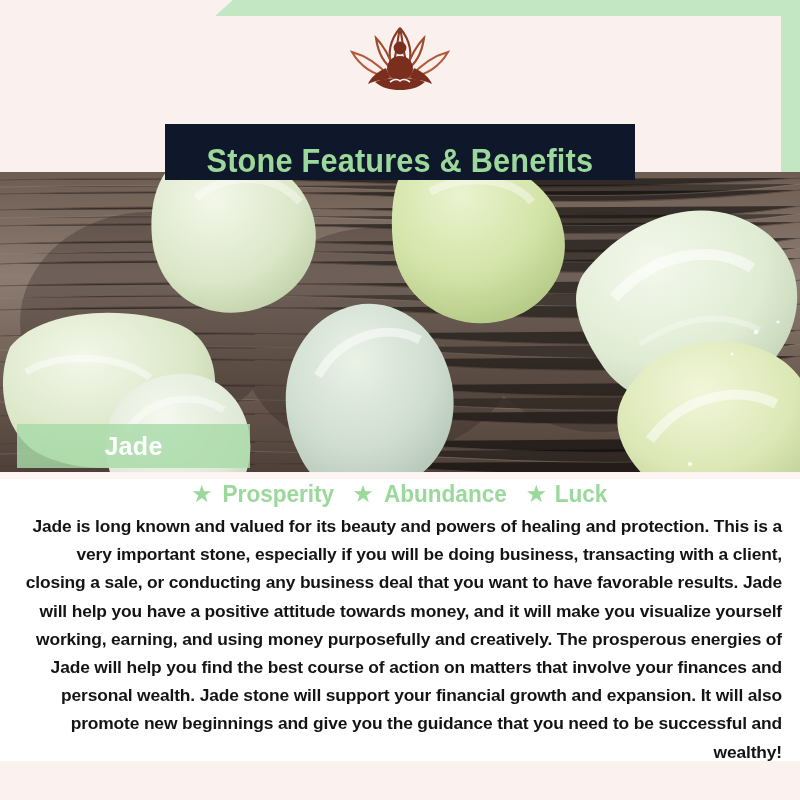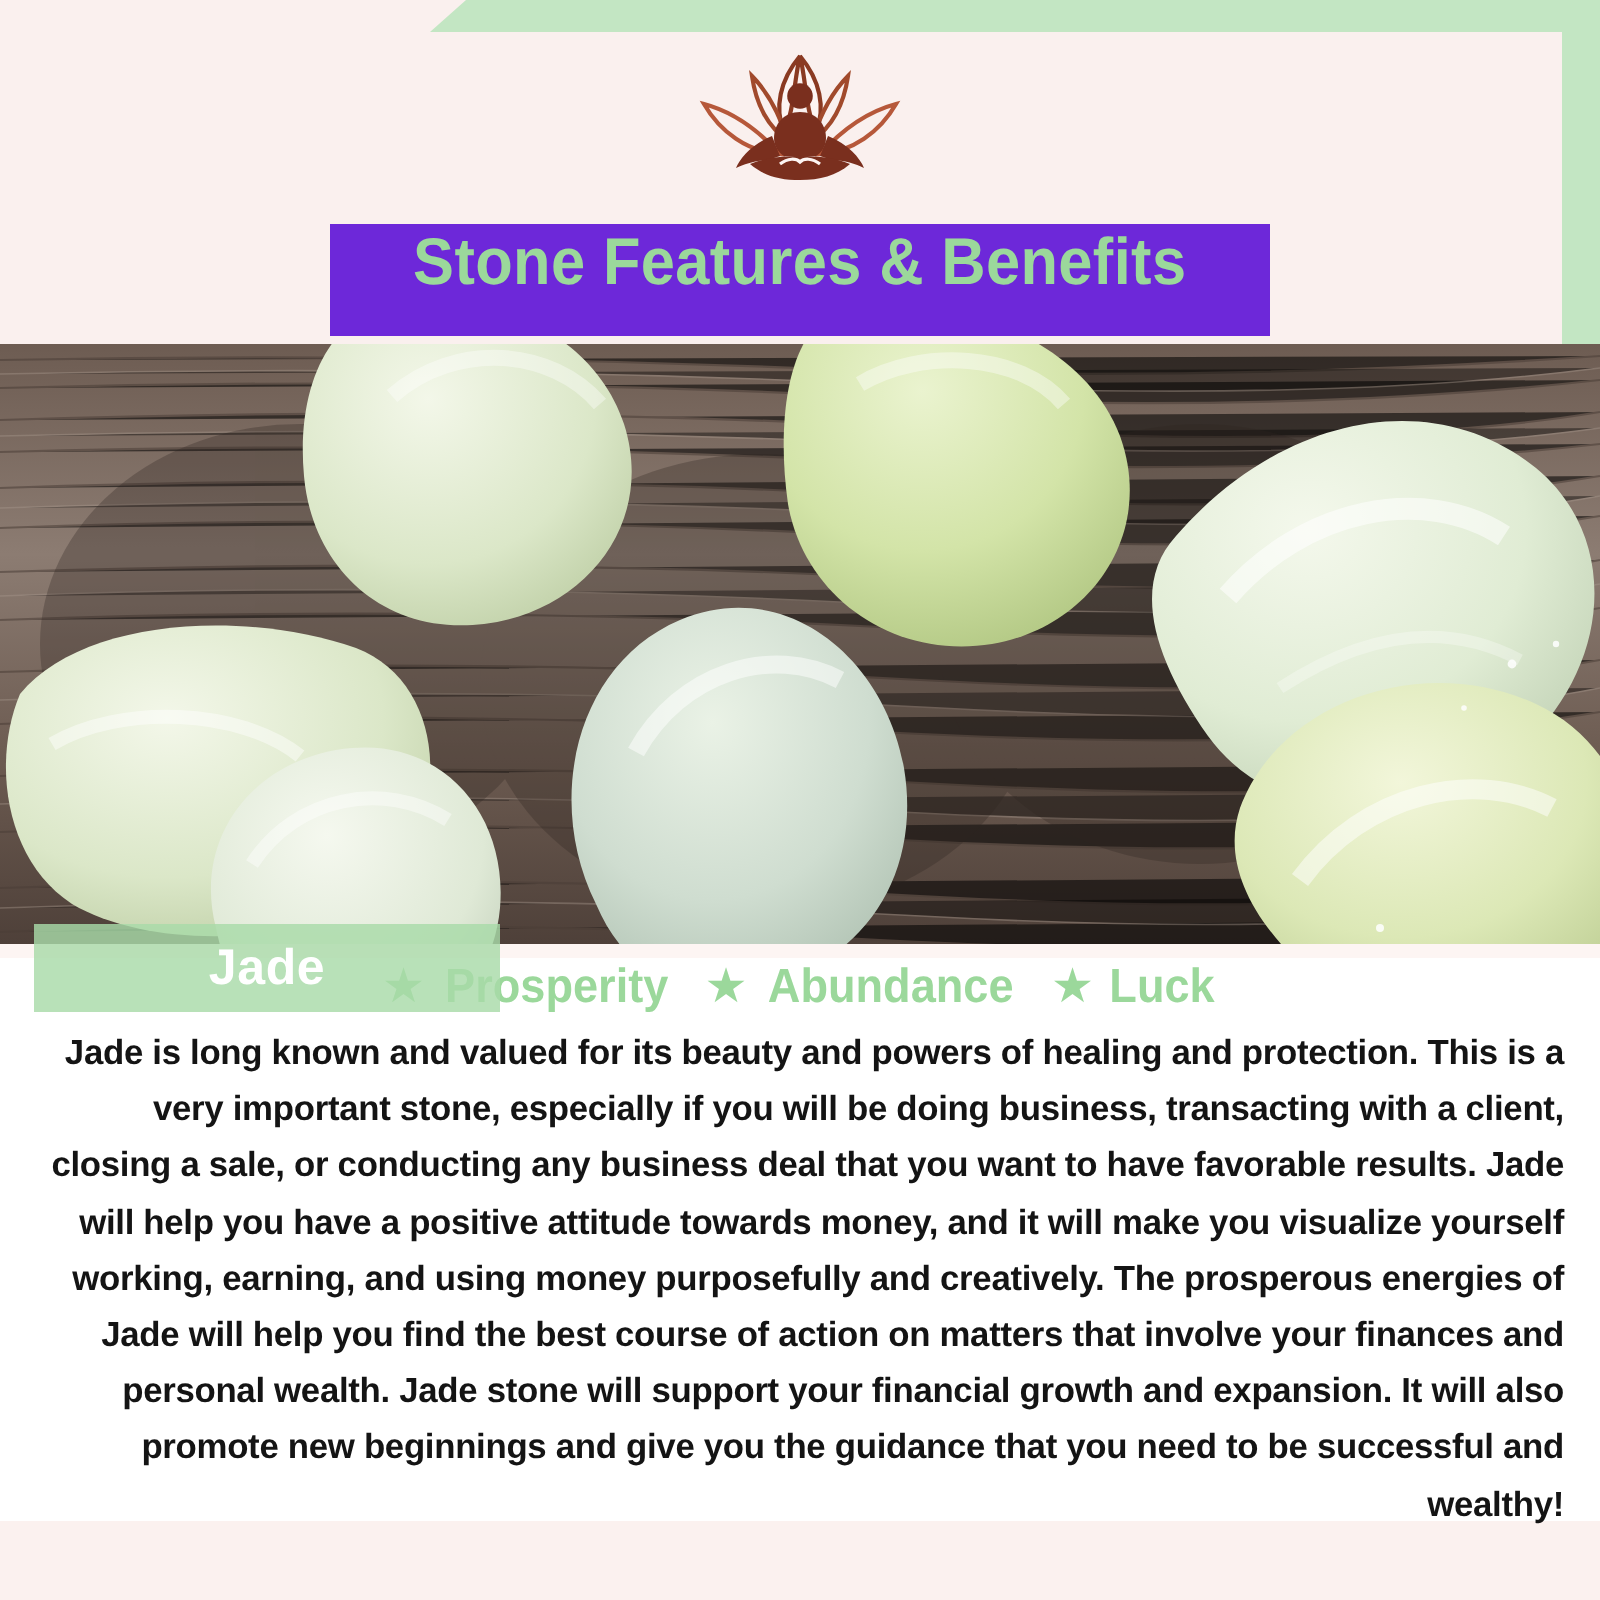--- a/index.html
+++ b/index.html
@@ -50,24 +50,24 @@
     margin-top:6px;
     font-size:14.5px;
     letter-spacing:2.6px;
     color:#5a4038;
     font-family:"Liberation Serif", serif;
     font-weight:400;
   }
 
   
   #title-banner {
-    position:absolute; top:112px; left:165px;
+    position:absolute; top:124px; left:165px;
     width:470px; height:56px;
-    background:#6d28d9;
-    display:flex; align-items:flex-start; justify-content:center;
+    background:#0f172a;
+    display:flex; align-items:flex-end; justify-content:center;
     z-index:6;
   }
   #page-title {
     font-size:33px;
     font-weight:bold;
     color:#9bd89b;
     font-family:"Liberation Sans Narrow","Liberation Sans",sans-serif;
     transform:scaleX(0.93);
     letter-spacing:0.2px;
     white-space:nowrap;
@@ -80,21 +80,20 @@
   }
   #photo svg { display:block; width:800px; height:300px; }
 
   
   #stone-label-bar {
     position:absolute; top:424px; left:17px;
     width:233px; height:44px;
     background:rgba(168,219,168,0.82);
     display:flex; align-items:center; justify-content:center;
     z-index:5;
-    margin-top:38px;
   }
   #stone-label {
     color:#ffffff; font-size:25px; font-weight:bold;
     letter-spacing:0.3px;
   }
 
   
   #content {
     position:absolute; top:472px; left:0; width:800px; height:328px;
     background:linear-gradient(180deg,#fdf5f3 0%,#fdf5f3 7px,#ffffff 7px,#ffffff 88%,#fbf1ef 88%,#fbf1ef 100%);

